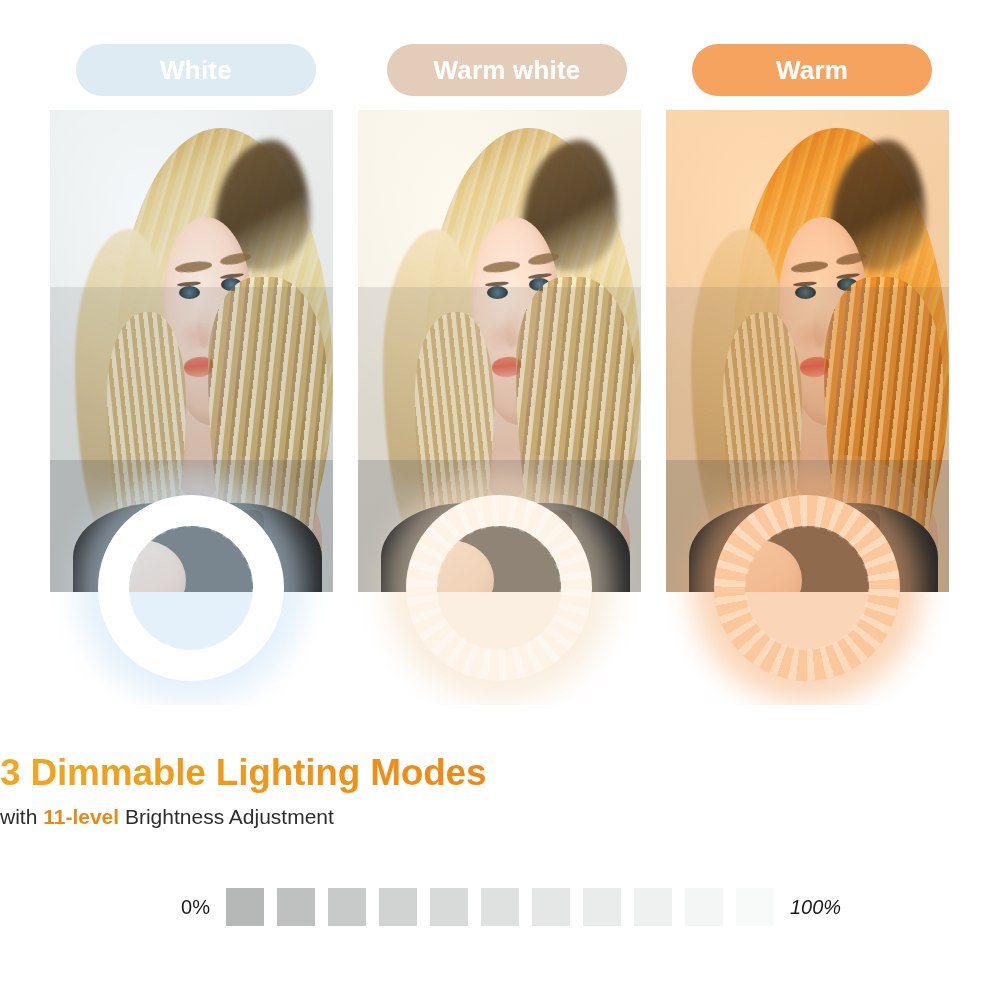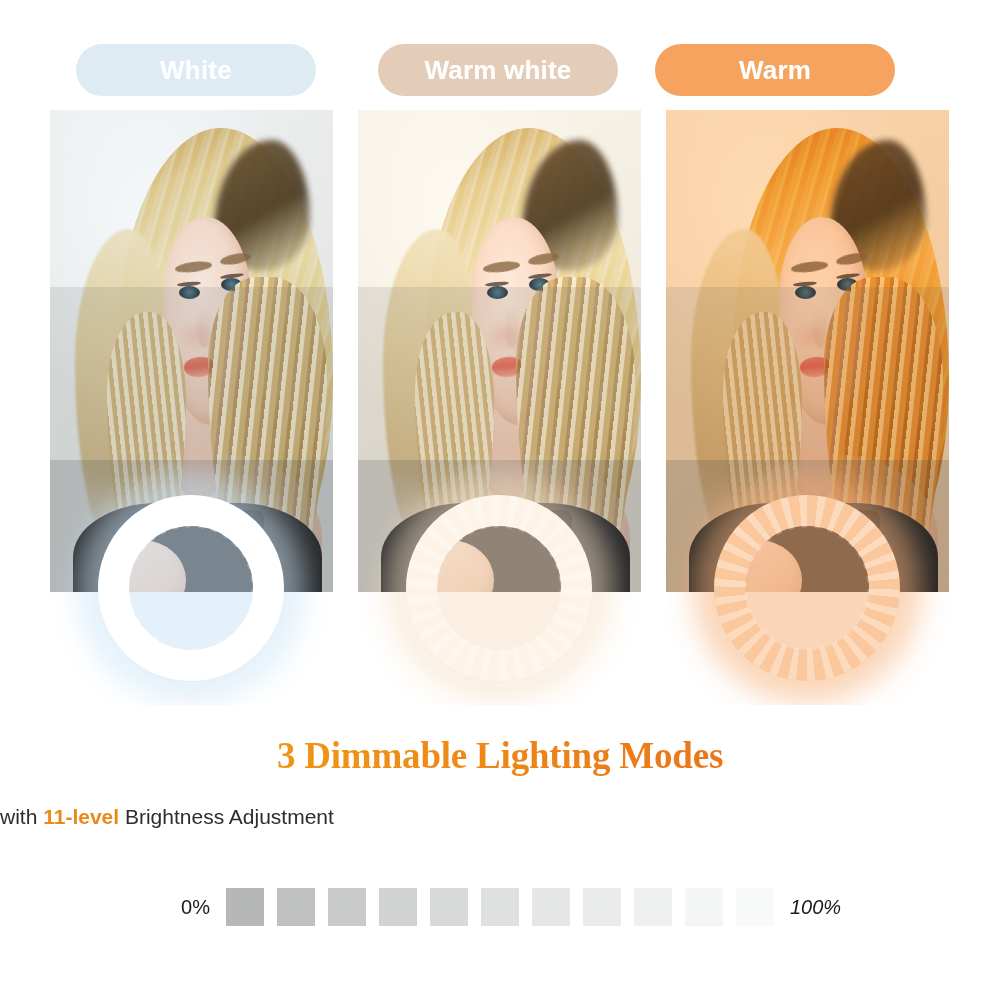--- a/index.html
+++ b/index.html
@@ -35,22 +35,22 @@
     display: flex;
     align-items: center;
     justify-content: center;
     color: #ffffff;
     font-size: 26px;
     font-weight: bold;
     letter-spacing: 0.2px;
     text-shadow: 0 0 1px rgba(255,255,255,0.35);
   }
   .pill-0 { left: 76px;  width: 240px; background: #dfebf3; }
-  .pill-1 { left: 378px; width: 240px; background: #e3cdb8; }
-  .pill-2 { left: 655px; width: 240px; background: #f5a35e; }
+  .pill-1 { left: 387px; width: 240px; background: #e3cdb8; }
+  .pill-2 { left: 692px; width: 240px; background: #f5a35e; }
 
   
   .panels {
     position: absolute;
     top: 110px;
     left: 0;
     width: 1000px;
     height: 595px;
   }
   .panel {
@@ -380,32 +380,31 @@
   }
   .panel-1 .backdrop {
     background:
       radial-gradient(ellipse 90% 60% at 35% 18%, #fffdf8 0%, rgba(255,253,248,0) 62%),
       linear-gradient(160deg, #f8f6f0 0%, #f1eee6 45%, #eae6dc 100%);
   }
 
   
   .headline {
     position: absolute;
-    top: 734px;
+    top: 752px;
     left: 0;
     width: 1000px;
-    text-align: center;
+    text-align: left;
     font-size: 37px;
     font-weight: bold;
     letter-spacing: -0.2px;
     background: linear-gradient(90deg, #f0a81e 0%, #ef8c16 42%, #e5621c 100%);
     -webkit-background-clip: text;
             background-clip: text;
     color: transparent;
-    font-family: Liberation Serif, serif;
     -webkit-text-fill-color: transparent;
   }
   .subhead {
     position: absolute;
     top: 805px;
     left: 0;
     width: 1000px;
     text-align: left;
     font-size: 21px;
     color: #2d2d2d;

